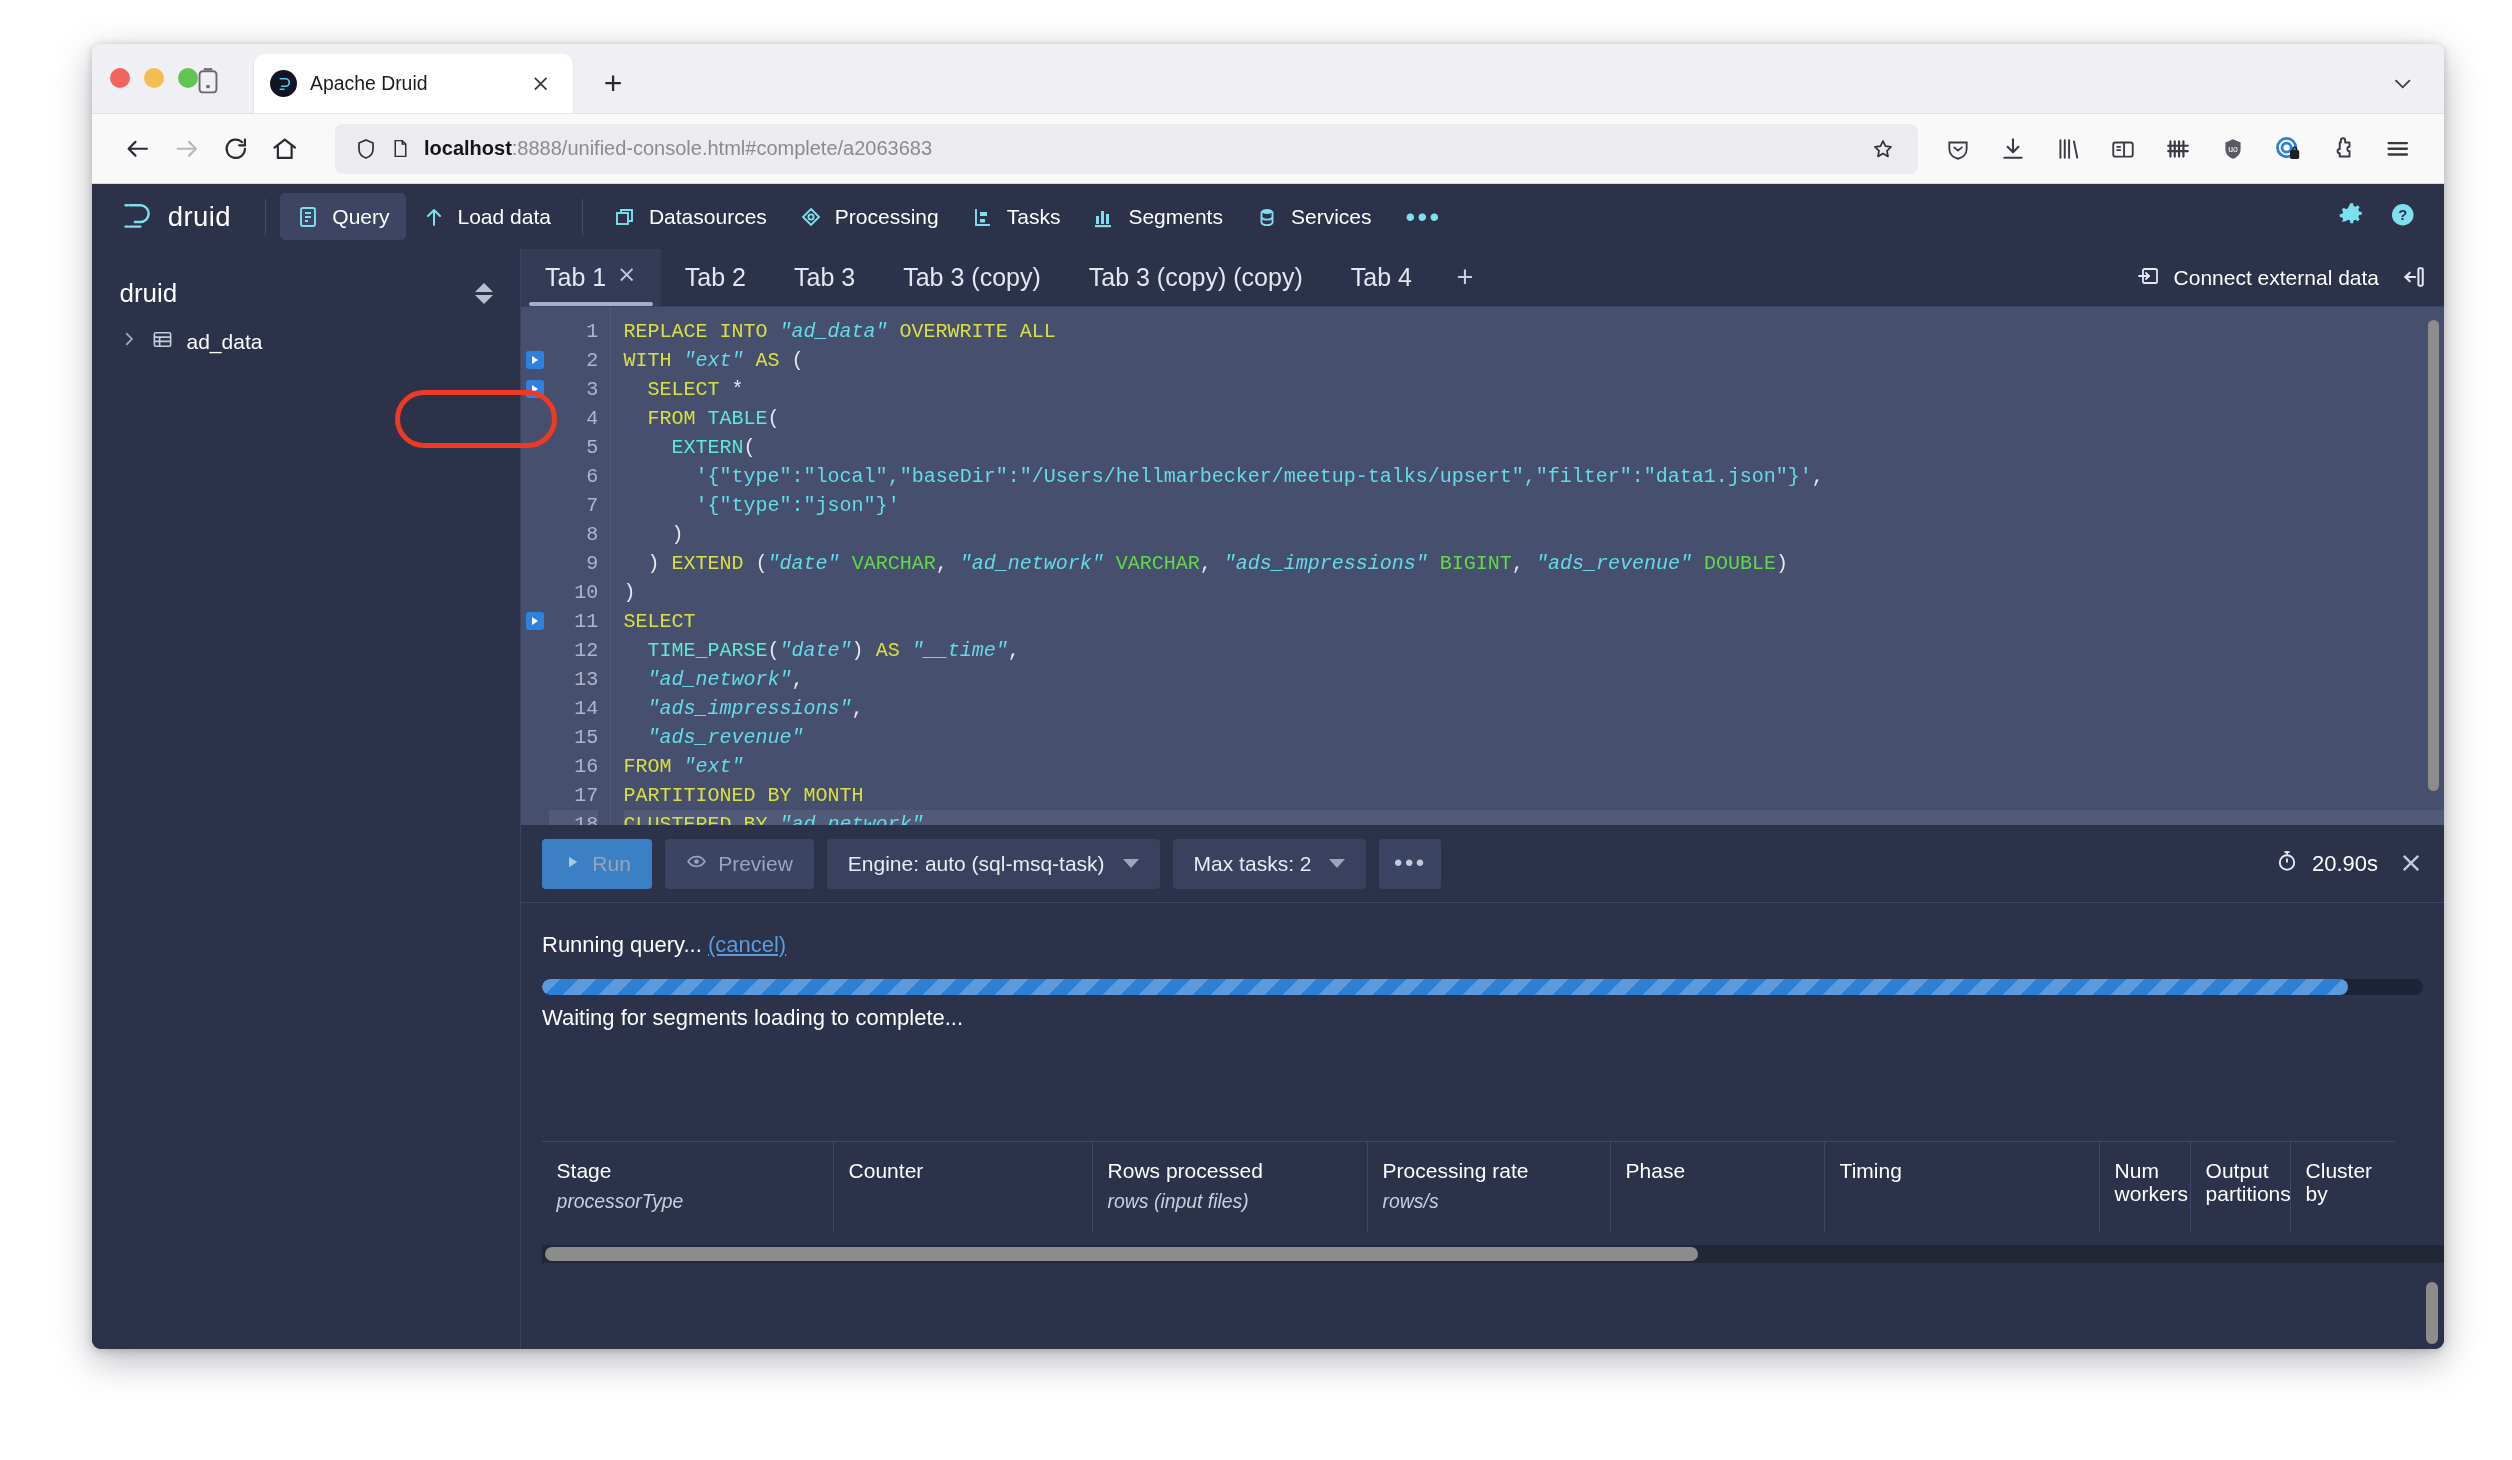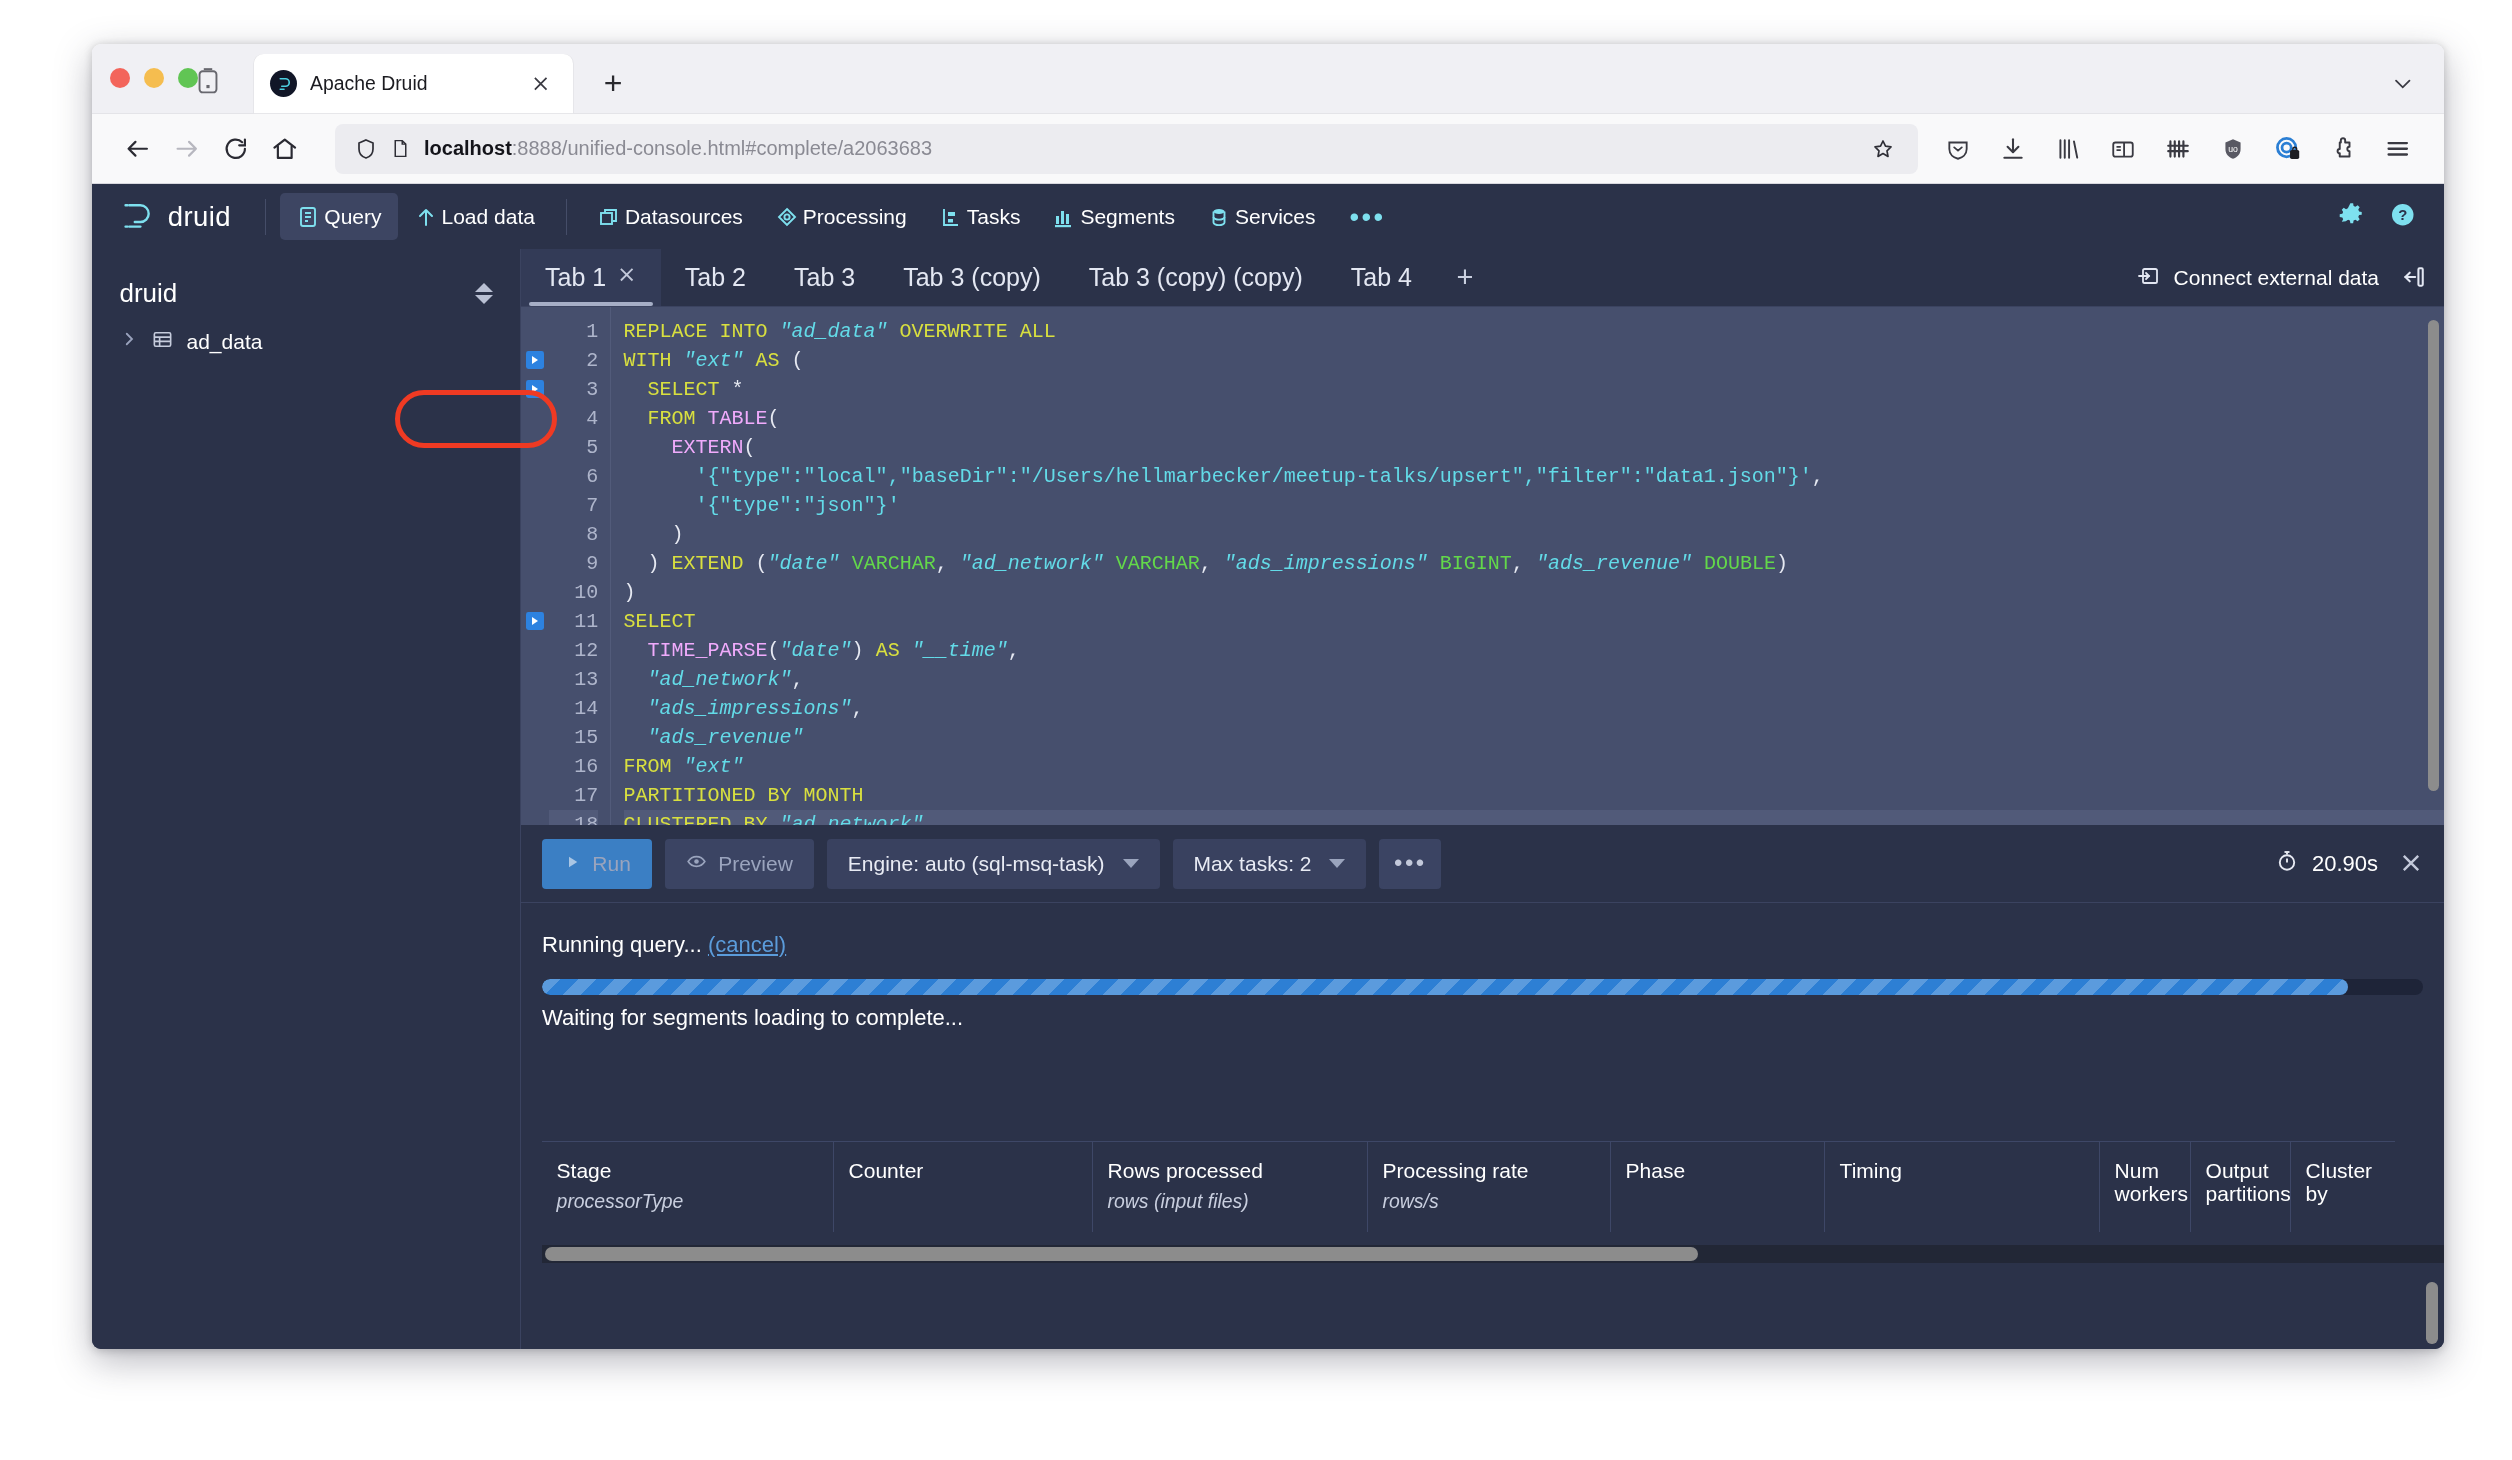--- a/index.html
+++ b/index.html
@@ -105,21 +105,21 @@
     overflow: hidden;
   }
   .appnav {
     position: relative; height: 65px; background: #2b3249;
     display: flex; align-items: center; padding-left: 27.5px;
   }
   .logo { display: flex; align-items: center; gap: 11.3px; margin-right: 19.4px; }
   .logo-word { font-size: 27.5px; color: #fff; letter-spacing: 0.4px; }
   .navsep { width: 0.8px; height: 36px; background: #454d68; margin: 0 14.6px; }
   .navitem {
-    display: flex; align-items: center; gap: 4px;
+    display: flex; align-items: center; gap: 12px;
     height: 47px; padding: 0 16px; border-radius: 4.9px;
     color: #ffffff; font-size: 21px; white-space: nowrap;
   }
   .navitem.active { background: #3d4562; }
   .navitem .ni { width: 24px; height: 24px; display:flex; align-items:center; justify-content:center; flex:0 0 auto;}
   .nav-more { color:#7ee0ef; font-size: 27.5px; letter-spacing: 2.4px; padding: 0 18px; line-height: 0.7;}
   .appnav-right { position: absolute; right: 27.5px; top: 0; height: 65px; display: flex; align-items: center; gap: 24px; }
 
   .annot {
     position: absolute; left: 303px; top: 206px;
@@ -205,21 +205,21 @@
   .code {
     flex: 1 1 auto; padding: 9.7px 0 0 13px; overflow: hidden;
     font-family: "Liberation Mono", monospace; font-size: 20px;
     white-space: pre; color: #e6e9f2;
   }
   .code div { height: 29px; line-height: 29px; }
   .code div.hl { background: #515a79; }
   .k  { color: #d9e03f; }         
   .id { color: #63dbe8; font-style: italic; } 
   .st { color: #63dbe8; }          
-  .fn { color: #f0abfc; }          
+  .fn { color: #5eead4; }          
   .ty { color: #63d84a; }          
   .pn { color: #e6e9f2; }          
 
   .vscroll {
     position: absolute; right: 4.9px; top: 8px; width: 11.3px; height: 500px;
     border-radius: 5.7px;
   }
   .vscroll i {
     position: absolute; left: 0; top: 4.9px; width: 11.3px; height: 471px;
     background: #8c8c8c; border-radius: 5.7px;

